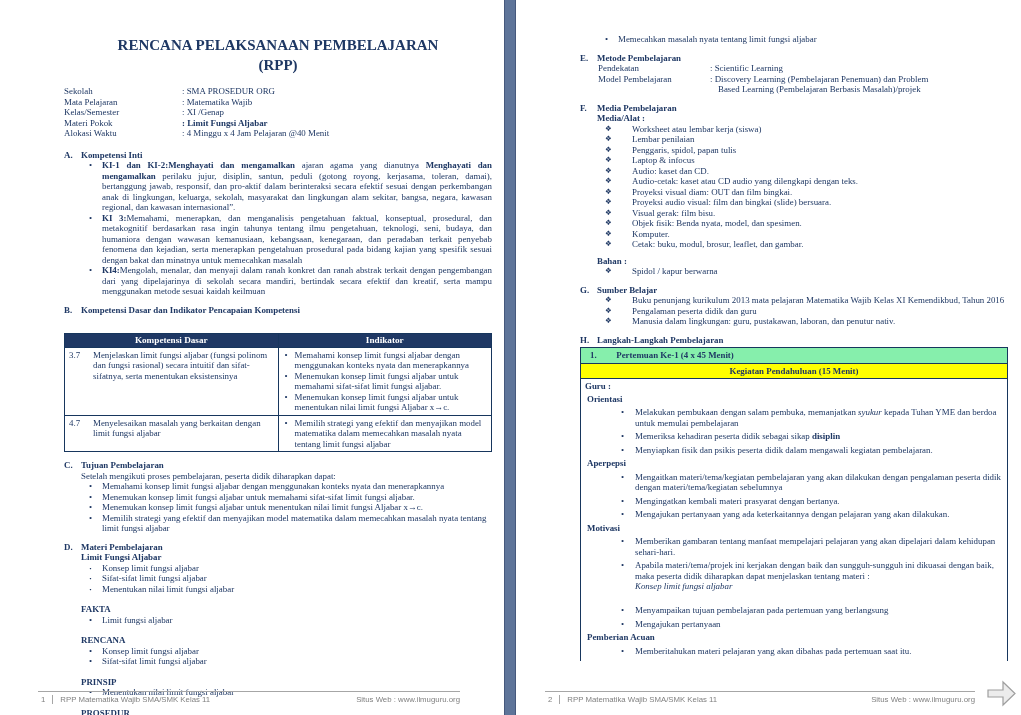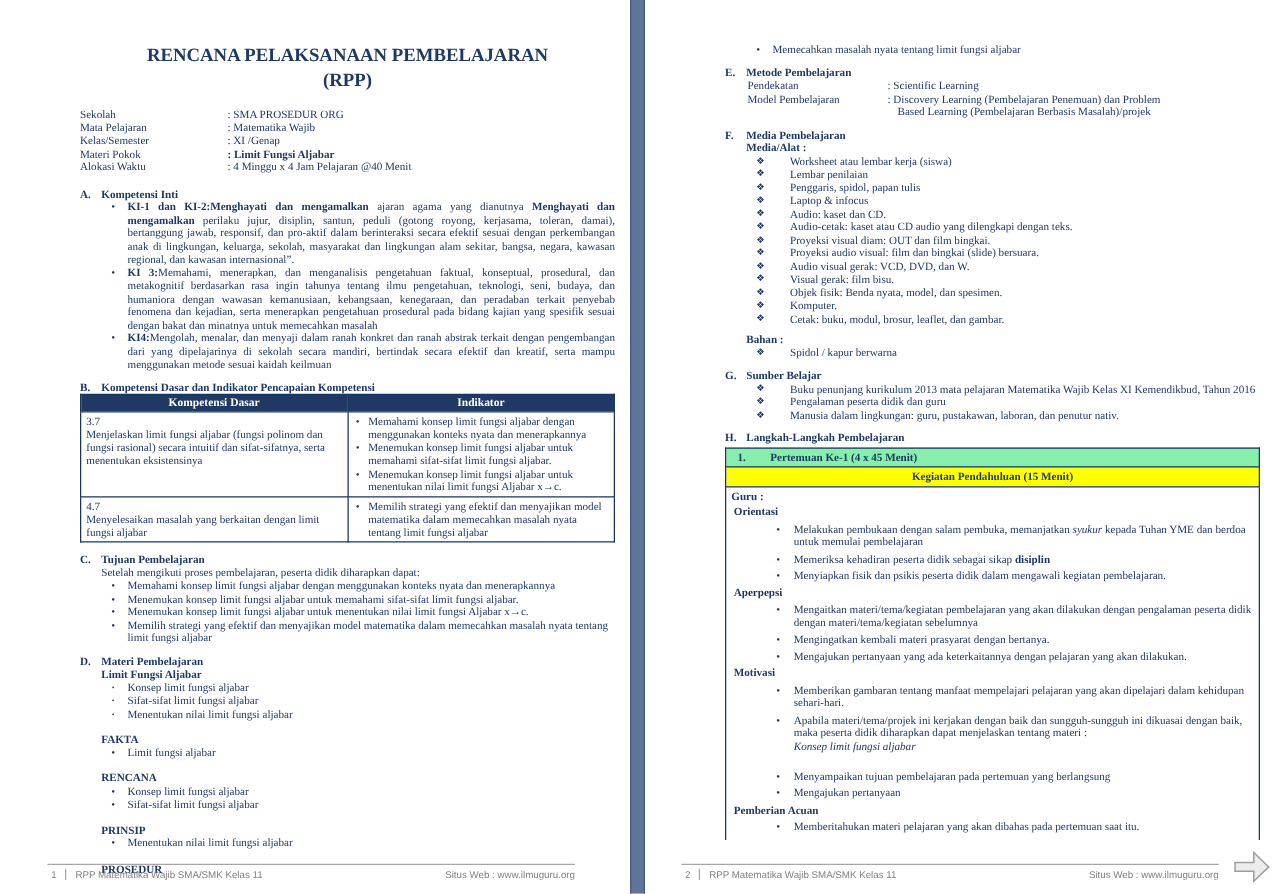--- a/index.html
+++ b/index.html
@@ -23,24 +23,24 @@
   .sec-h{font-weight:bold;display:flex;}
   .sn{width:17px;flex:none;}
   .sec-body{margin-left:17px;}
   ul{margin:0;padding:0;list-style:none;}
   .blist{margin-left:17px;}
   .blist li{position:relative;padding-left:21px;}
   .blist li::before{content:"\2022";position:absolute;left:8px;}
   .justify li{text-align:justify;}
   .dotlist li::before{content:"\00b7";font-weight:bold;}
   
-  .kdtable{border-collapse:collapse;width:100%;margin-top:0;}
+  .kdtable{border-collapse:collapse;width:100%;margin-top:18px;}
   .kdtable th{background:#1F3864;color:#fff;border:1px solid #17365D;font-size:9.2px;padding:1px 2px;}
   .kdtable td{border:1px solid #17365D;vertical-align:top;padding:2px 4px;width:50%;}
-  .kd{display:flex;flex-direction:column;}
+  .kd{display:flex;}
   .kdnum{width:24px;flex:none;}
   .kdtable .blist{margin-left:0;}
   .kdtable .blist li{padding-left:12px;}
   .kdtable .blist li::before{left:2px;}
   
   .dsub{font-weight:bold;margin-left:17px;}
   .dgroup{margin:10px 0 0 17px;}
   .dgroup .gt{font-weight:bold;}
   .dgroup .blist{margin-left:0;}
   
@@ -266,21 +266,20 @@
       <ul class="dialist">
 
       <li><span>Worksheet atau lembar kerja (siswa)</span></li>
           <li><span>Lembar penilaian</span></li>
           <li><span>Penggaris, spidol, papan tulis</span></li>
           <li><span>Laptop &amp; infocus</span></li>
           <li><span>Audio: kaset dan CD.</span></li>
           <li><span>Audio-cetak: kaset atau CD audio yang dilengkapi dengan teks.</span></li>
           <li><span>Proyeksi visual diam: OUT dan film bingkai.</span></li>
           <li><span>Proyeksi audio visual: film dan bingkai (slide) bersuara.</span></li>
-          <li><span>Audio visual gerak: VCD, DVD, dan W.</span></li>
           <li><span>Visual gerak: film bisu.</span></li>
           <li><span>Objek fisik: Benda nyata, model, dan spesimen.</span></li>
           <li><span>Komputer.</span></li>
           <li><span>Cetak: buku, modul, brosur, leaflet, dan gambar.</span></li>
         </ul>
       <div class="gap6"></div>
       <div class="fsub">Bahan :</div>
       <ul class="dialist">
 
       <li><span>Spidol / kapur berwarna</span></li>

